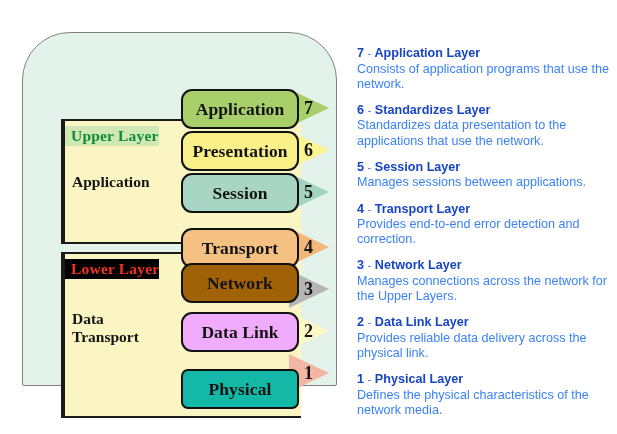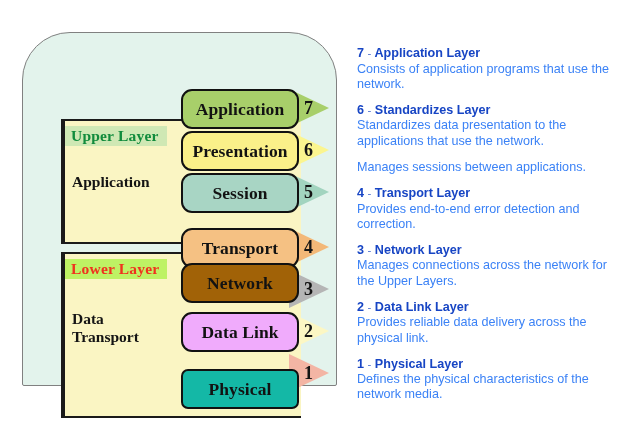--- a/index.html
+++ b/index.html
@@ -51,35 +51,35 @@
     top: 219px;
     width: 240px;
     height: 166px;
   }
 
   
   .group-tag {
     position: absolute;
     left: 0px;
     top: 5px;
-    padding: 1px 8px 2px 6px;
+    padding: 1px 0 2px 6px;
     font-family: "Liberation Serif", serif;
     font-weight: bold;
     font-size: 15.5px;
     line-height: 17px;
     letter-spacing: 0.2px;
     white-space: nowrap;
   }
   #tag-upper {
     color: #118b3c;
     background: #cfe8b4;
   }
   #tag-lower {
     color: #f0321e;
-    background: #bef264;
+    background: #000000;
   }
 
   
   .group-name {
     position: absolute;
     left: 7px;
     font-family: "Liberation Serif", serif;
     font-weight: bold;
     font-size: 15.5px;
     line-height: 18px;
@@ -238,20 +238,25 @@
     <div class="desc-block">
       <div class="desc-title">
         <span>6</span>
         <span class="dash">-</span>
         <span>Standardizes Layer</span>
       </div>
       <div class="desc-body">Standardizes data presentation to the applications that use the network.</div>
     </div>
 
     <div class="desc-block">
+      <div class="desc-title">
+        <span>5</span>
+        <span class="dash">-</span>
+        <span>Session Layer</span>
+      </div>
       <div class="desc-body">Manages sessions between applications.</div>
     </div>
 
     <div class="desc-block">
       <div class="desc-title">
         <span>4</span>
         <span class="dash">-</span>
         <span>Transport Layer</span>
       </div>
       <div class="desc-body">Provides end-to-end error detection and correction.</div>

